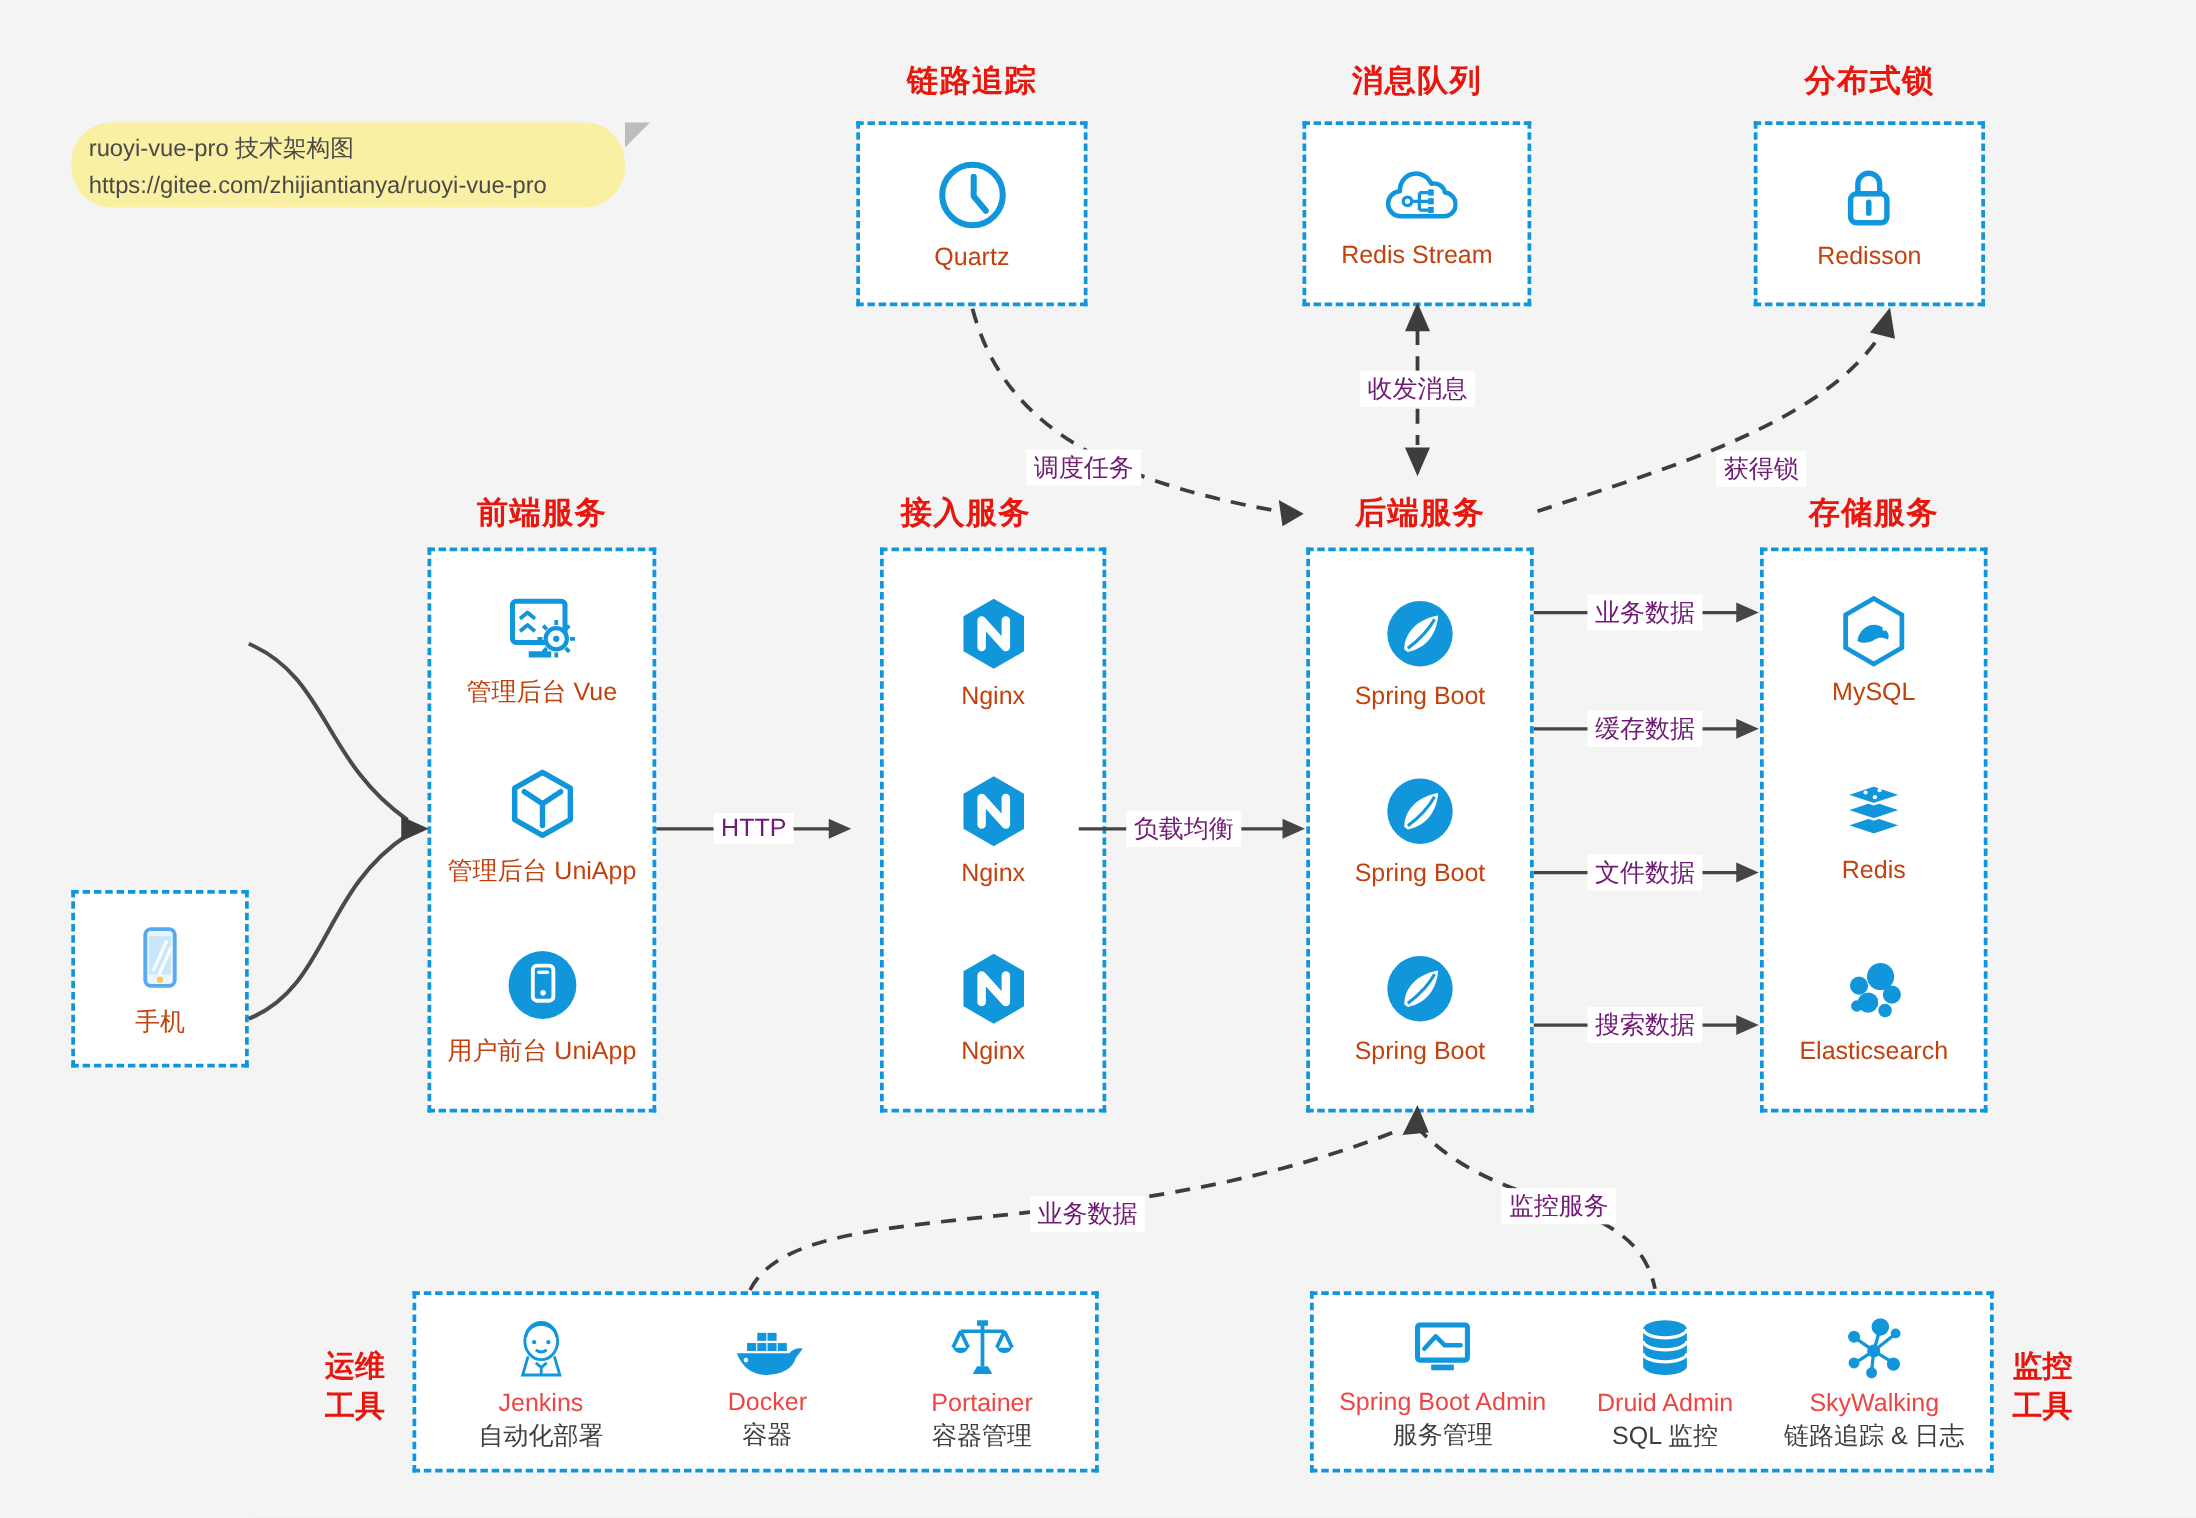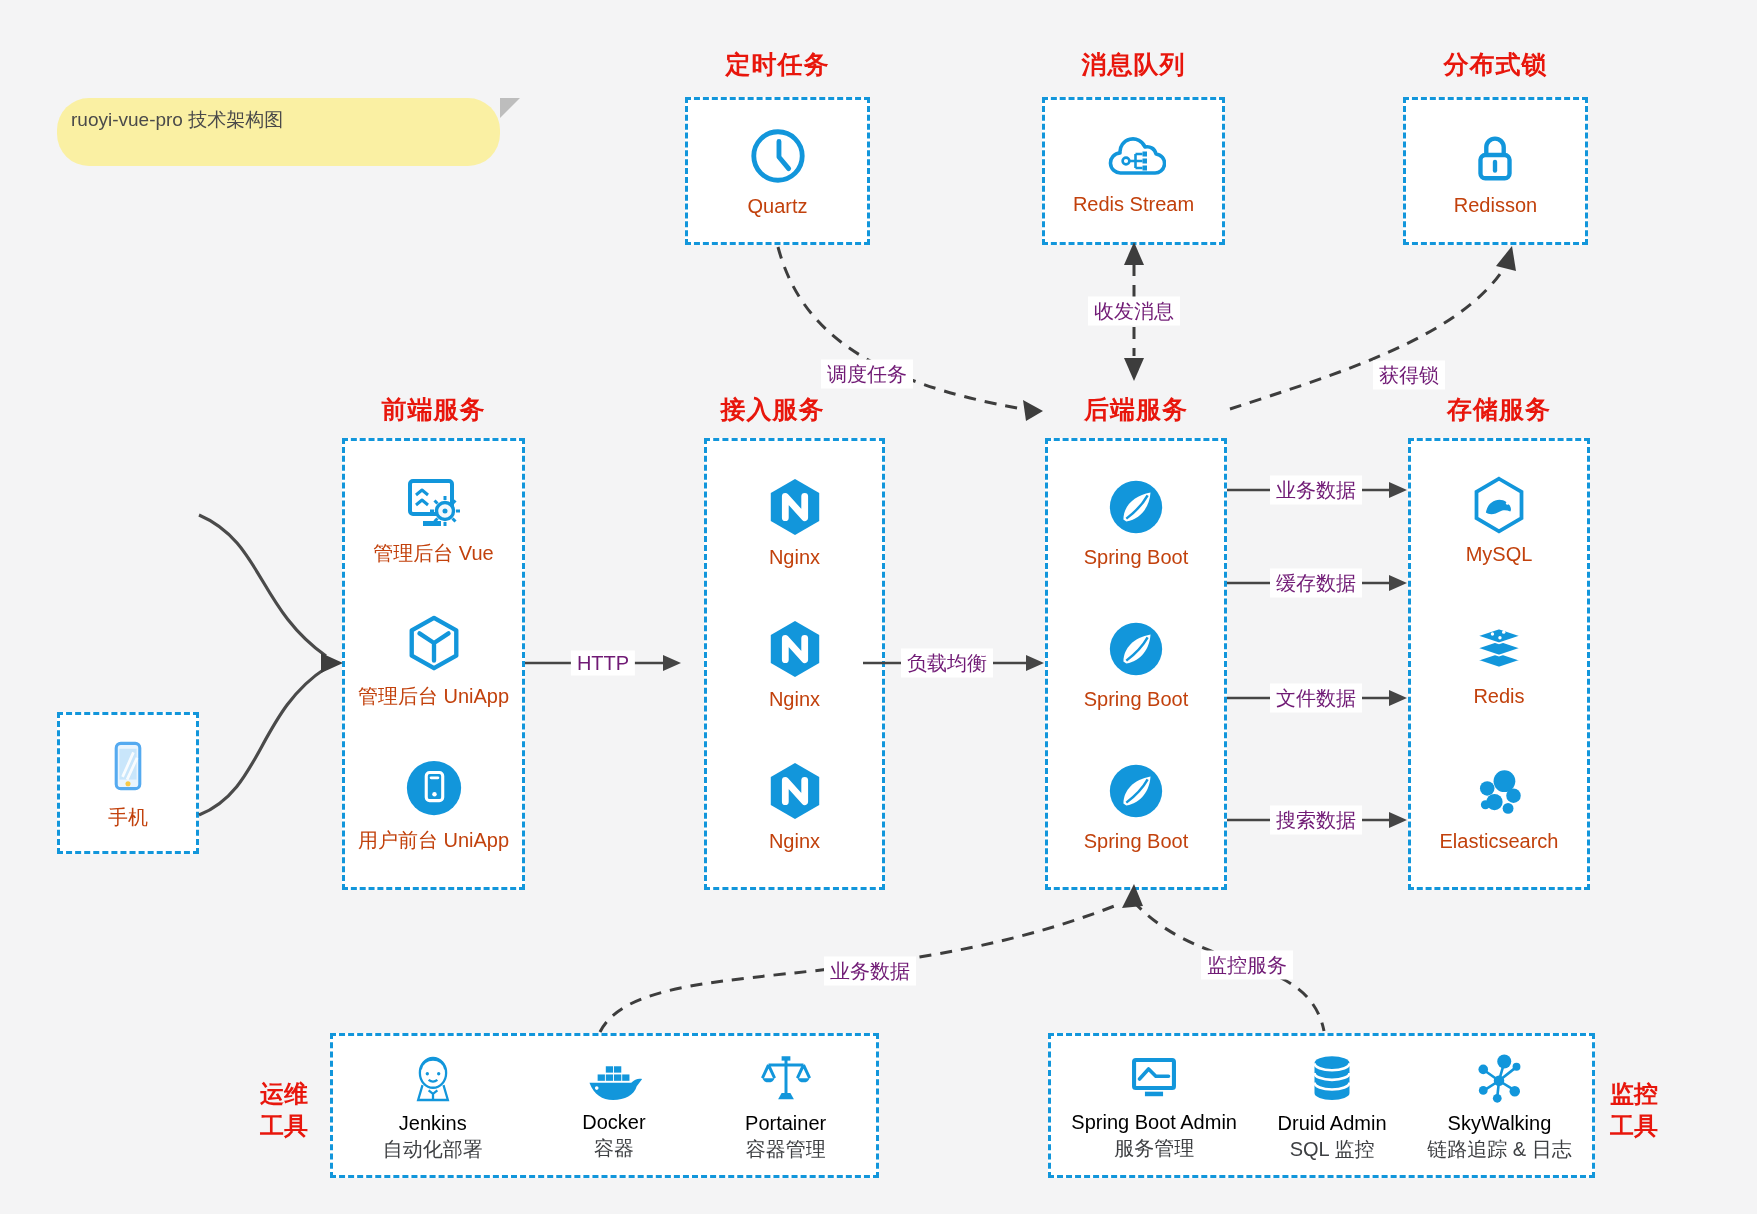--- a/index.html
+++ b/index.html
@@ -6,21 +6,21 @@
   .canvas{position:relative;width:1757px;height:1214px;background:#f4f4f5;overflow:hidden;
           font-family:"Liberation Sans","DejaVu Sans",sans-serif;color:#3d3f42;}
   .dashed-box{position:absolute;border:3.5px dashed #1296db;background:#fff;box-sizing:border-box;}
   .v-box{display:flex;flex-direction:column;justify-content:space-around;align-items:center;padding:10px 0;}
   .c-box{display:flex;flex-direction:column;justify-content:center;align-items:center;}
   .h-box{display:flex;flex-direction:row;justify-content:space-around;align-items:center;}
   .group-title{position:absolute;color:#e8160c;font-size:25px;font-weight:bold;text-align:center;letter-spacing:1px;white-space:nowrap;}
   .side-title{position:absolute;color:#e8160c;font-size:24px;font-weight:bold;line-height:1.35;text-align:center;white-space:nowrap;}
   .item{display:flex;flex-direction:column;align-items:center;}
   .item-label{font-size:20px;color:#c2410c;margin-top:8px;white-space:nowrap;text-align:center;}
-  .item-name{font-size:20px;color:#000000;margin-top:2px;white-space:nowrap;text-align:center;line-height:1.3;}
+  .item-name{font-size:20px;color:#ef4444;margin-top:2px;white-space:nowrap;text-align:center;line-height:1.3;}
   .item-desc{font-size:20px;color:#3d3f42;white-space:nowrap;text-align:center;line-height:1.3;}
   .edge-label{position:absolute;transform:translate(-50%,-50%);background:#ffffff;color:#701a75;
               font-size:20px;padding:1px 6px;white-space:nowrap;z-index:5;}
   .note{position:absolute;left:57px;top:98px;width:443px;height:68px;background:#faf0a3;
         padding:8px 14px;box-sizing:border-box;font-size:19px;color:#4a4a4a;line-height:1.5;z-index:2;border-radius:32px;}
   .note-fold{position:absolute;left:500px;top:98px;width:0;height:0;
              border-top:20px solid #bdbdbd;border-right:20px solid transparent;z-index:2;}
   svg.overlay{position:absolute;left:0;top:0;z-index:1;pointer-events:none;}
   .icon{display:block;}
 </style>
@@ -62,24 +62,25 @@
       <polygon points="1043,411 1023,400 1026,421"></polygon>
       <polygon points="1134,242 1124,265 1144,265"></polygon>
       <polygon points="1134,381 1124,358 1144,358"></polygon>
       <polygon points="1512,246 1496,266 1516,271"></polygon>
       <polygon points="1134,884 1122,908 1143,906"></polygon>
     </g>
   </svg>
 
   <div class="note">
     <div>ruoyi-vue-pro 技术架构图</div>
+    <div>https://gitee.com/zhijiantianya/ruoyi-vue-pro</div>
   </div>
   <div class="note-fold"></div>
 
-  <div class="group-title" style="left:685px;top:48px;width:185px">定时任务</div>
+  <div class="group-title" style="left:685px;top:48px;width:185px">链路追踪</div>
   <div class="dashed-box c-box" style="left:685px;top:97px;width:185px;height:148px">
     <div class="item">
       <svg class="icon" width="62" height="62" viewBox="0 0 64 64">
         <circle cx="32" cy="32" r="25" fill="none" stroke="#1296db" stroke-width="5"></circle>
         <path d="M33 17 L33 33 L43 45" fill="none" stroke="#1296db" stroke-width="5" stroke-linecap="round" stroke-linejoin="round"></path>
       </svg>
       <div class="item-label">Quartz</div>
     </div>
   </div>
 

